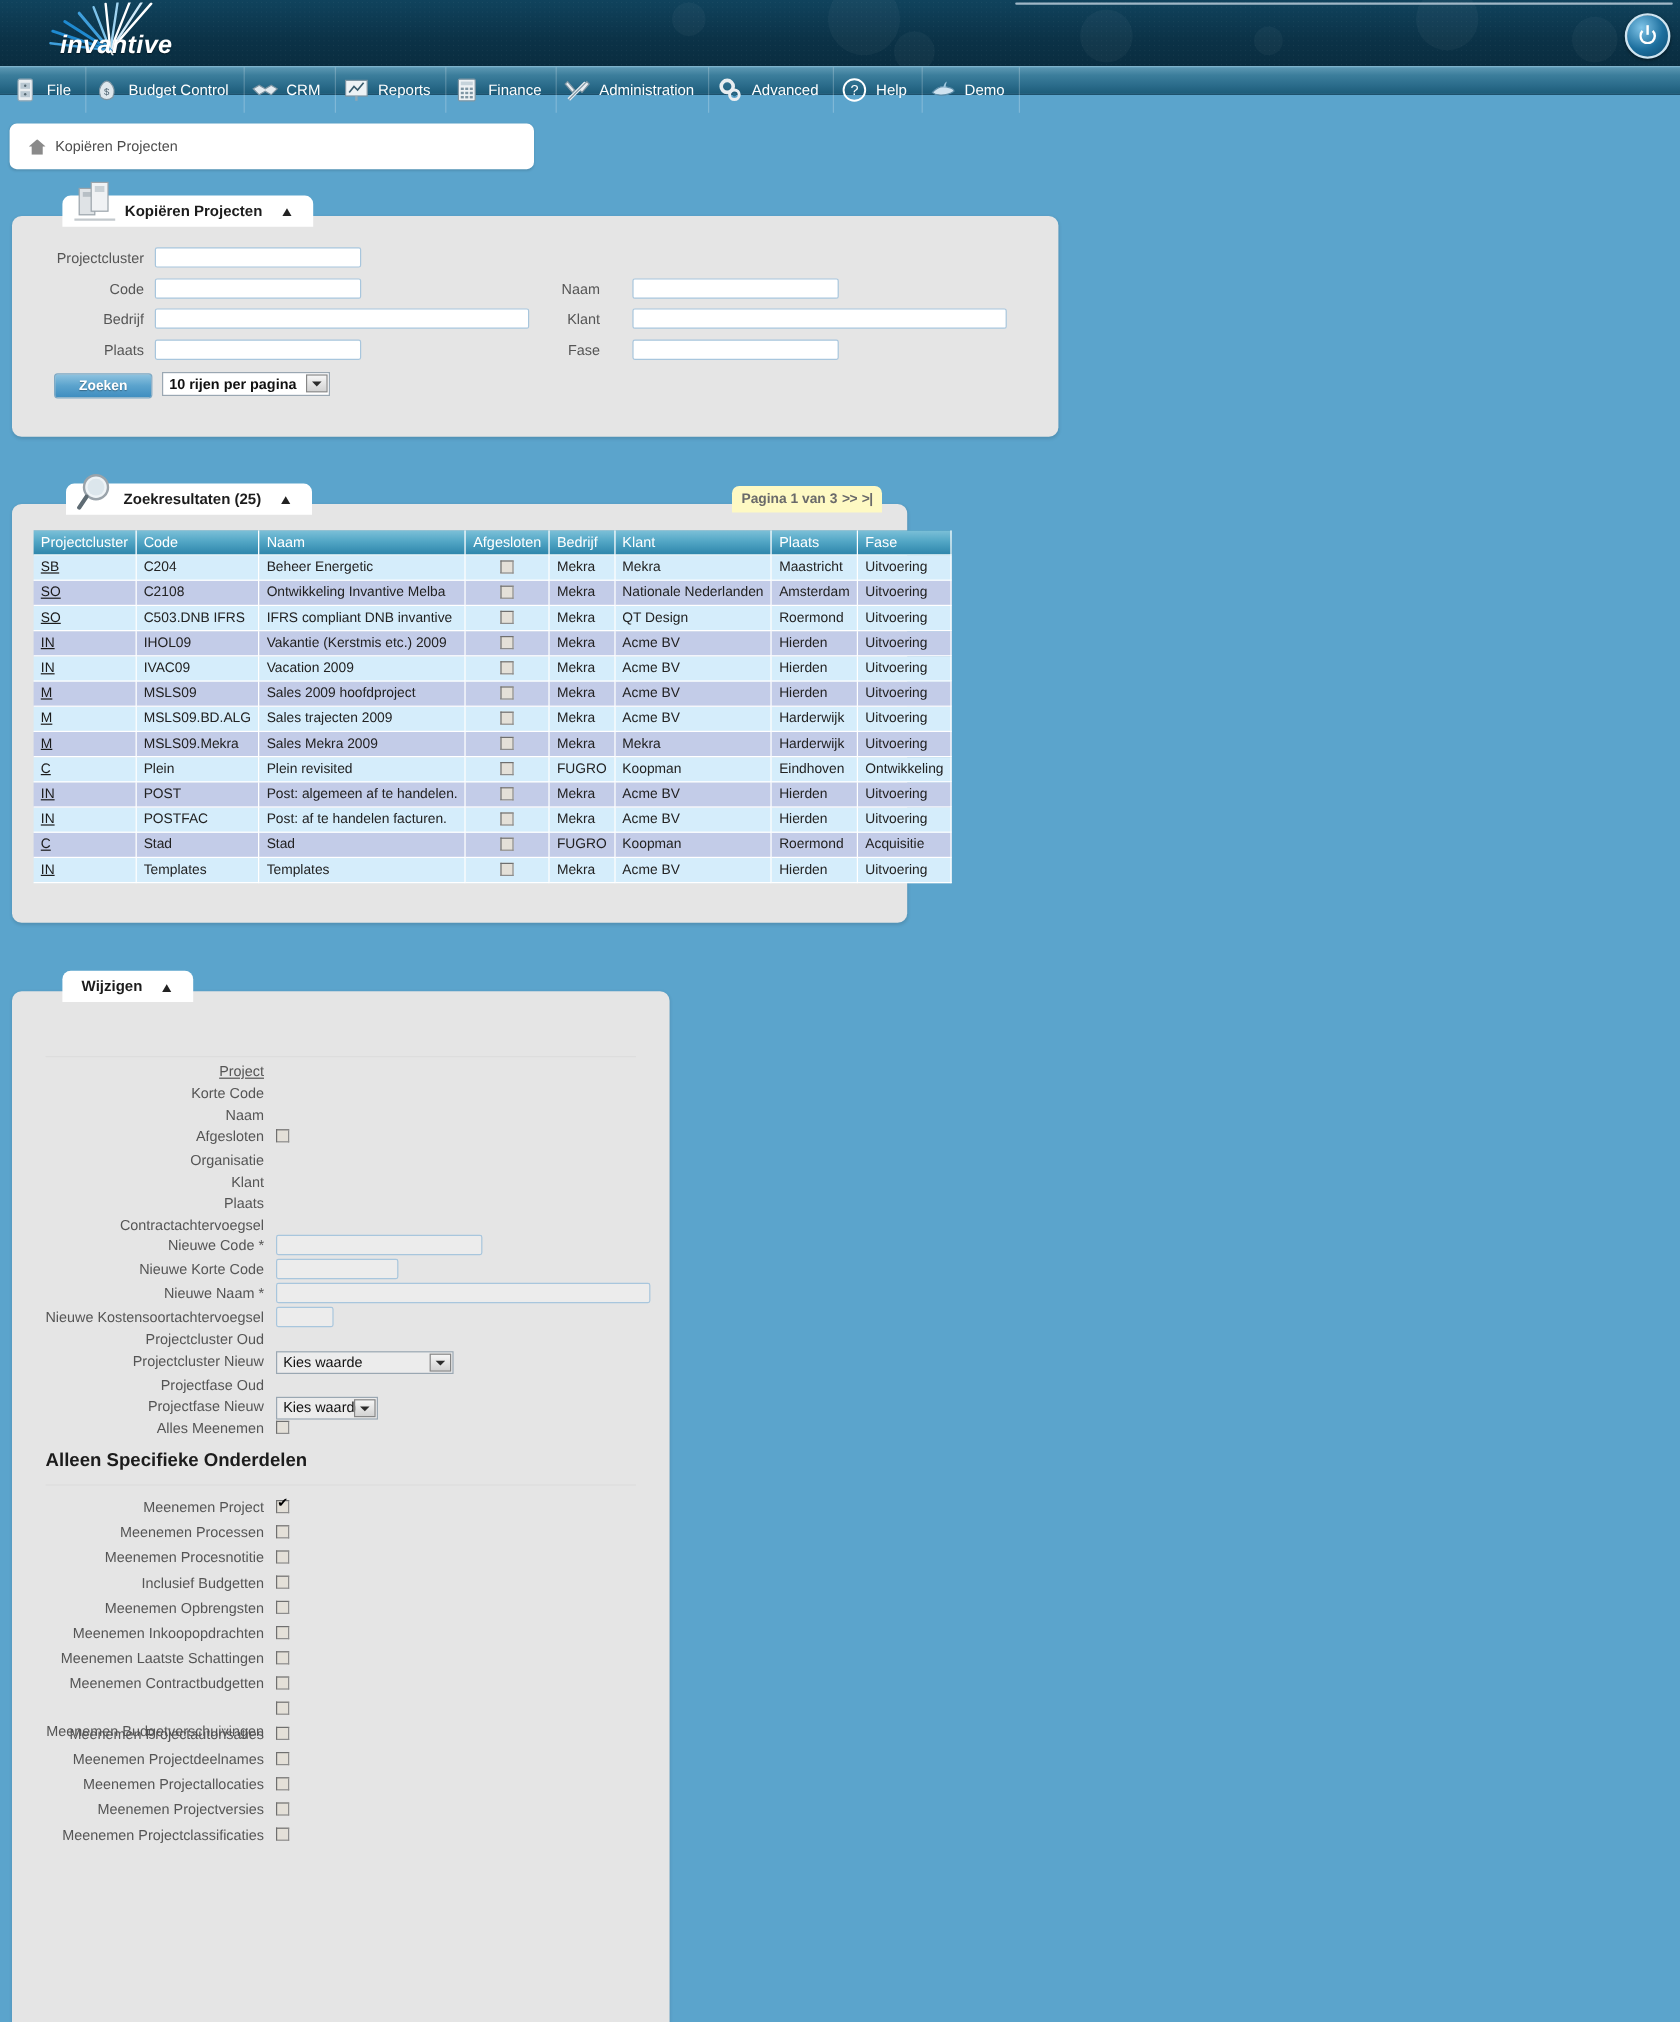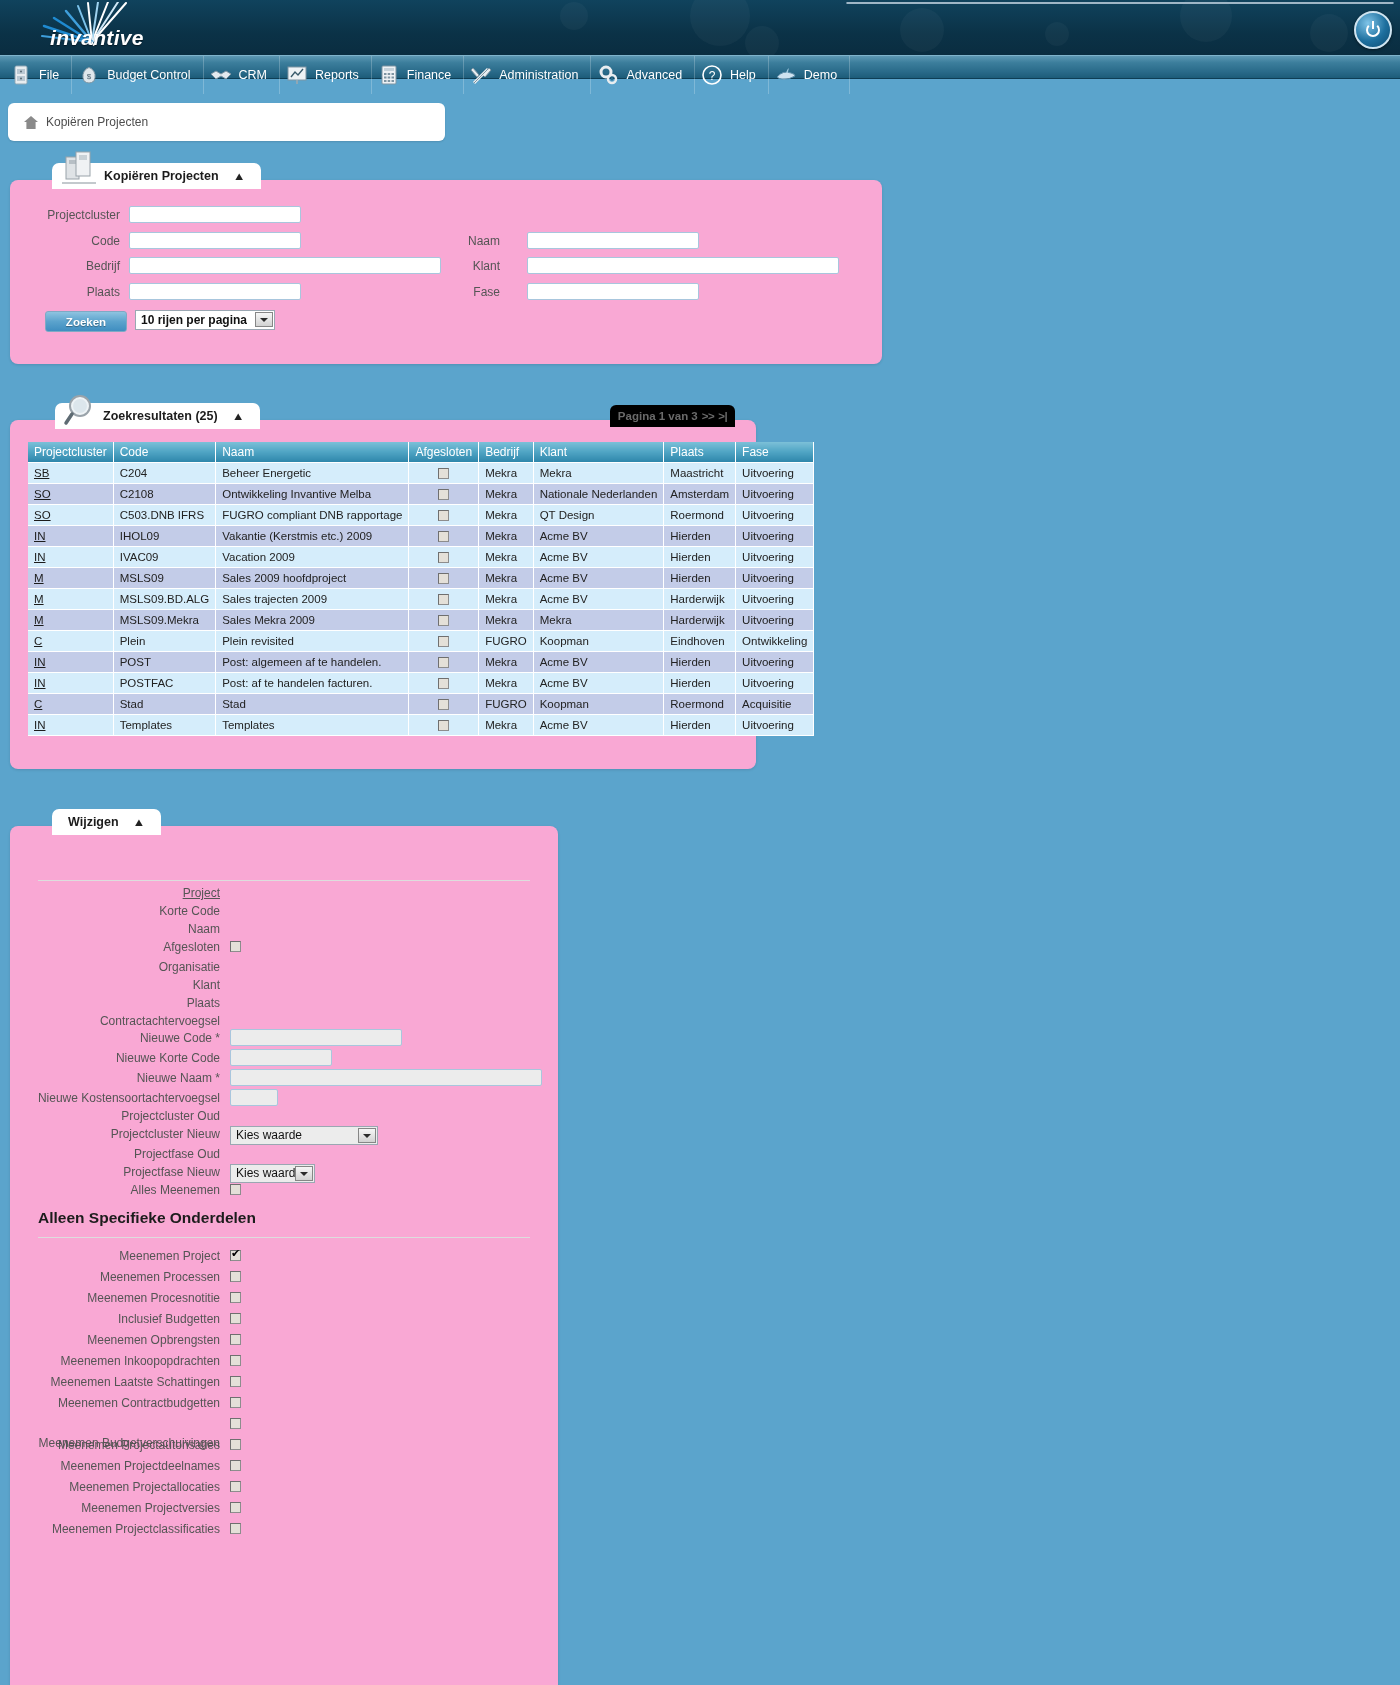--- a/index.html
+++ b/index.html
@@ -147,21 +147,21 @@
     font-size:12.5px; font-weight:bold; color:#1c1c1c;
     z-index:3;
     white-space:nowrap;
   }
   .panel-tab .collapse {
     margin-left:14px; font-size:13px; color:#222; font-weight:bold;
     transform:scaleY(.85);
   }
   .panel-body {
     position:absolute;
-    background:#f9a8d4;
+    background:#e5e5e5;
     border-radius:8px;
     box-shadow:0 1px 3px rgba(0,0,0,.12);
   }
 
   
   #search-tab { left:52px; top:163px; padding-left:52px; }
   #search-tab .tabico {
     position:absolute; left:8px; top:-14px; width:40px; height:38px;
   }
   #search-panel { left:10px; top:180px; width:872px; height:184px; }
@@ -181,21 +181,21 @@
   }
   #rows-select { position:absolute; left:125px; top:130px; width:140px; font-weight:bold; height:20px; line-height:18px; }
 
   
   #results-tab { left:55px; top:403px; padding-left:48px; }
   #results-tab .tabico { position:absolute; left:8px; top:-11px; width:38px; height:38px; }
   #results-panel { left:10px; top:420px; width:746px; height:349px; }
   #pager {
     position:absolute; left:610px; top:405px;
     width:125px; height:22px;
-    background:#000000; border-radius:6px 6px 0 0;
+    background:#fef9c3; border-radius:6px 6px 0 0;
     display:flex; align-items:center; justify-content:center;
     font-size:11.5px; font-weight:bold; color:#6a6a6a;
     z-index:4;
   }
   #pager .pgnav { color:#6a6a6a; margin-left:4px; letter-spacing:-.5px; cursor:pointer; }
 
   table.grid { position:absolute; left:18px; top:22px; border-collapse:collapse; }
   table.grid th {
     background:linear-gradient(180deg,#7cc0d8 0%, #53a7c6 45%, #2e86ab 100%);
     color:#fff; font-weight:normal; font-size:12px;
@@ -471,21 +471,21 @@
           <td>Ontwikkeling Invantive Melba</td>
           <td class="c"><span class="cb"></span></td>
           <td>Mekra</td>
           <td>Nationale Nederlanden</td>
           <td>Amsterdam</td>
           <td>Uitvoering</td>
         </tr>
         <tr class="odd">
           <td><a href="#">SO</a></td>
           <td>C503.DNB IFRS</td>
-          <td>FUGRO compliant DNB rapportage</td>
+          <td>IFRS compliant DNB invantive</td>
           <td class="c"><span class="cb"></span></td>
           <td>Mekra</td>
           <td>QT Design</td>
           <td>Roermond</td>
           <td>Uitvoering</td>
         </tr>
         <tr class="even">
           <td><a href="#">IN</a></td>
           <td>IHOL09</td>
           <td>Vakantie (Kerstmis etc.) 2009</td>

